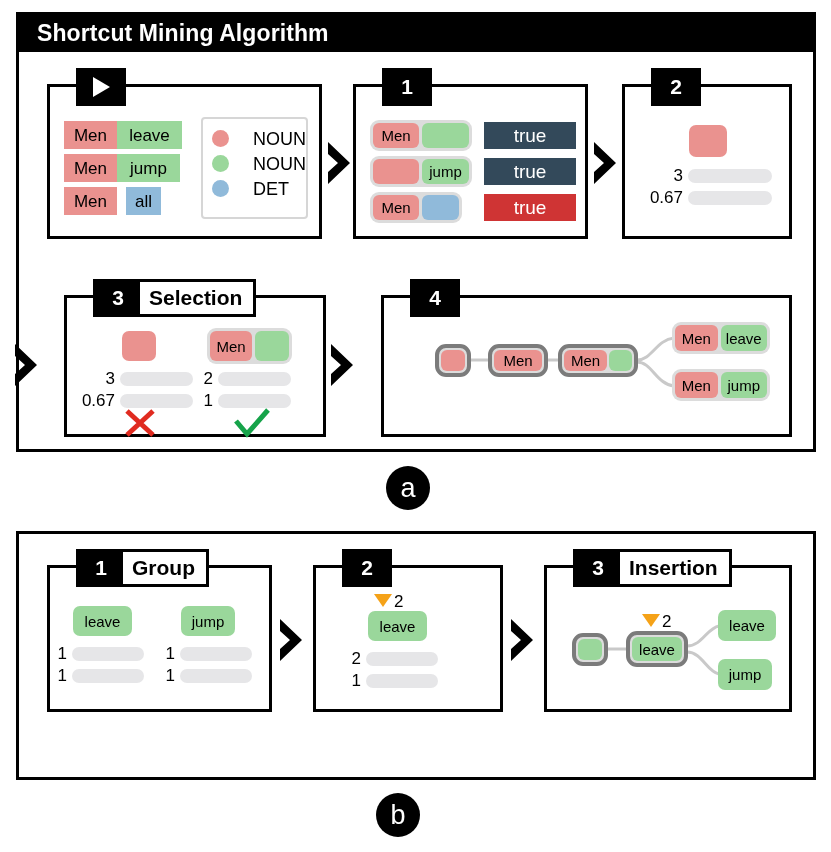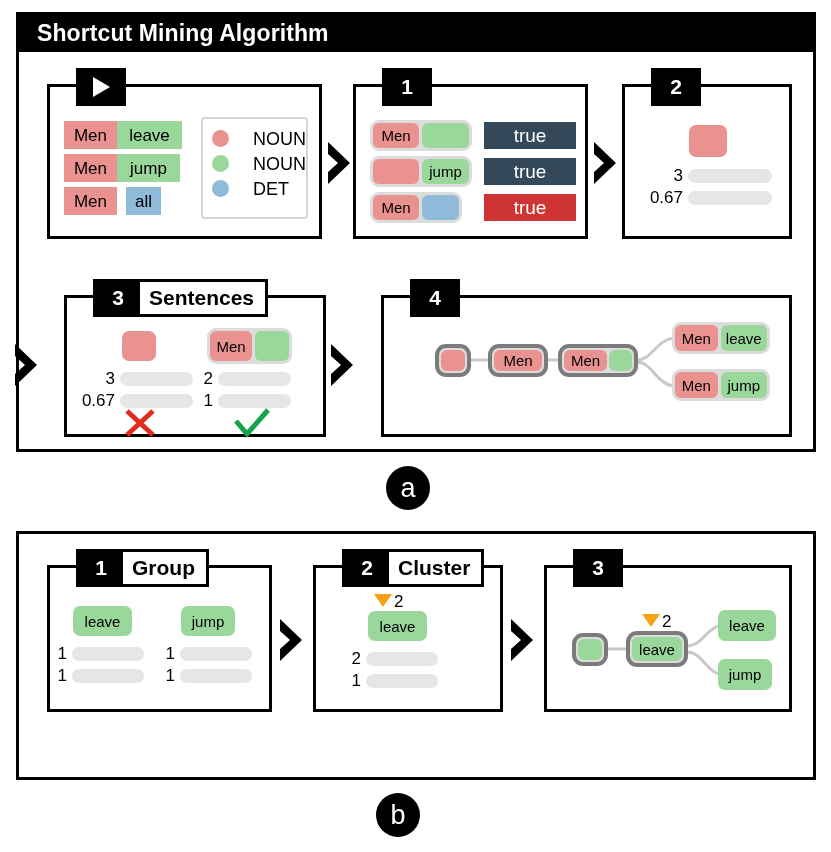--- a/index.html
+++ b/index.html
@@ -201,21 +201,21 @@
 
       <div class="chev" style="left:-6px;top:290px;">
         <svg width="26" height="46" viewBox="0 0 26 46">
             <path d="M2 2 L24 23 L2 44 L2 32 L12 23 L2 14 Z" fill="#000"></path>
           </svg>
       </div>
 
       <div class="panel" style="left:45px;top:243px;width:262px;height:142px;">
         <div class="panel-head">
           <div class="panel-num">3</div>
-          <div class="panel-name">Sentences</div>
+          <div class="panel-name">Selection</div>
         </div>
 
         <div class="panel-inner">
 
           <div class="chip noun" style="left:55px;top:33px;width:34px;height:30px;"></div>
           <div class="barrow" style="left:8px;top:72px;">
             <span class="barnum" style="width:40px;">3</span>
             <span class="bartrack" style="width:73px;">
               <span class="barfill" style="width:100%;"></span>
             </span>
@@ -349,21 +349,20 @@
 
       <div class="chev" style="left:259px;top:83px;">
         <svg width="26" height="46" viewBox="0 0 26 46">
             <path d="M2 2 L24 23 L2 44 L2 32 L12 23 L2 14 Z" fill="#000"></path>
           </svg>
       </div>
 
       <div class="panel" style="left:294px;top:31px;width:190px;height:147px;">
         <div class="panel-head">
           <div class="panel-num">2</div>
-          <div class="panel-name">Cluster</div>
         </div>
 
         <div class="panel-inner">
           <div class="tri" style="left:58px;top:26px;"></div>
           <div class="tricount" style="left:78px;top:25px;">2</div>
 
           <div class="chip verb" style="left:52px;top:43px;width:59px;height:30px;">leave</div>
 
           <div class="barrow" style="left:28px;top:82px;">
             <span class="barnum" style="width:17px;">2</span>
@@ -382,20 +381,21 @@
 
       <div class="chev" style="left:490px;top:83px;">
         <svg width="26" height="46" viewBox="0 0 26 46">
             <path d="M2 2 L24 23 L2 44 L2 32 L12 23 L2 14 Z" fill="#000"></path>
           </svg>
       </div>
 
       <div class="panel" style="left:525px;top:31px;width:248px;height:147px;">
         <div class="panel-head">
           <div class="panel-num">3</div>
+          <div class="panel-name">Insertion</div>
         </div>
 
         <div class="panel-inner">
           <svg class="edge" style="left:0;top:0;" width="248" height="147">
             <path d="M60 81 L80 81" stroke="#c9c9c9" stroke-width="3" fill="none"></path>
             <path d="M140 78 C155 78 160 60 172 58" stroke="#c9c9c9" stroke-width="3" fill="none"></path>
             <path d="M140 84 C155 84 160 104 172 106" stroke="#c9c9c9" stroke-width="3" fill="none"></path>
           </svg>
 
           <div class="tri" style="left:95px;top:46px;"></div>

